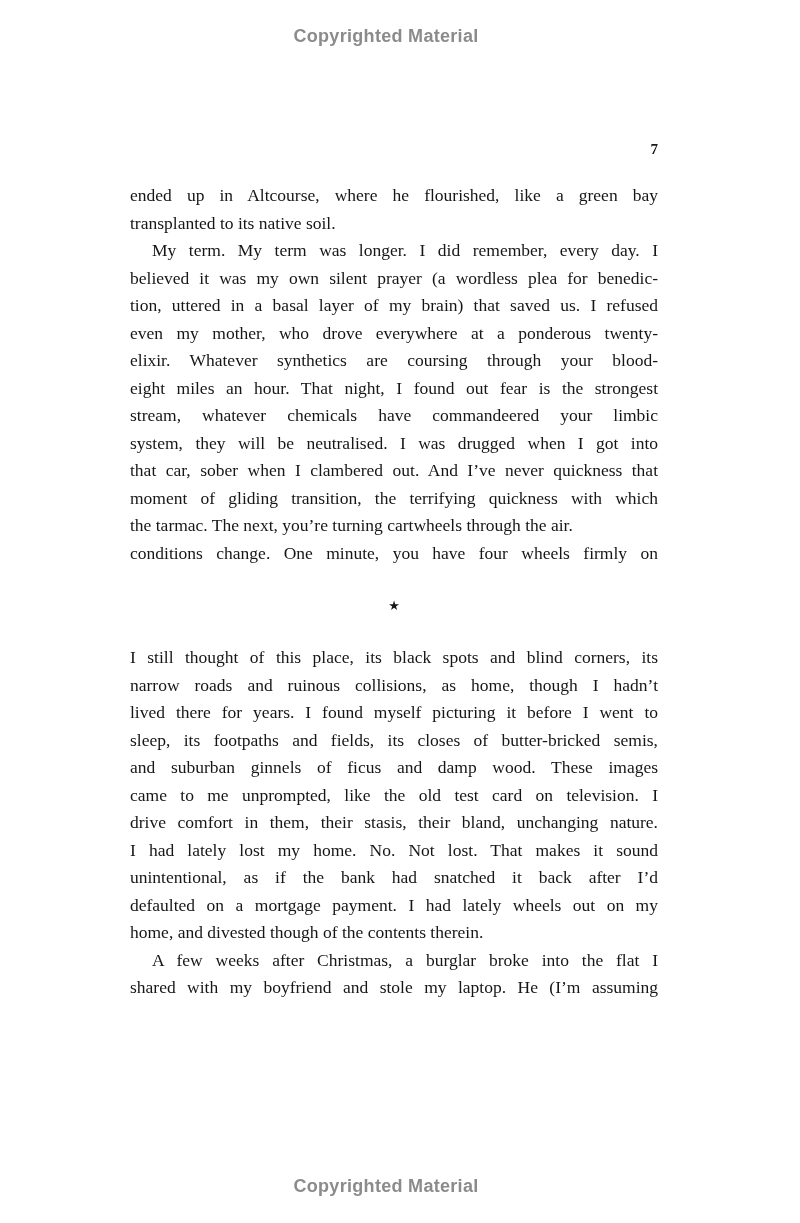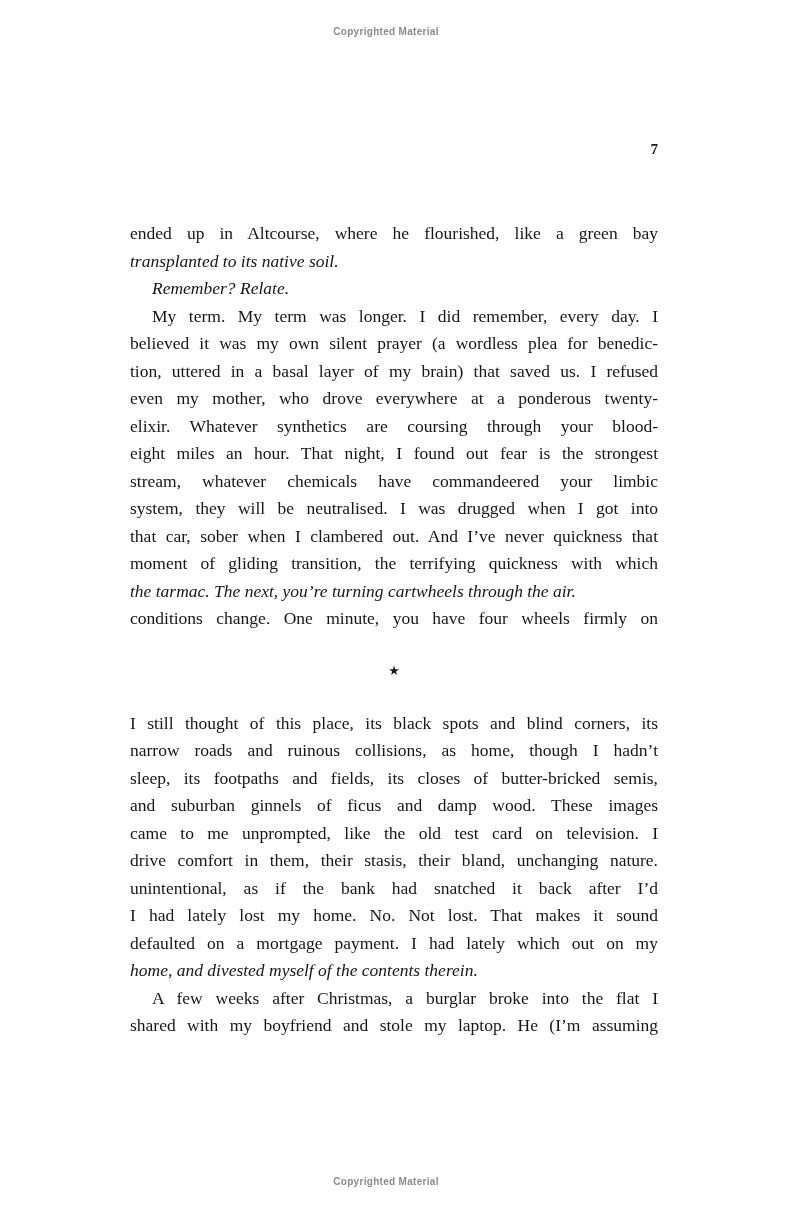--- a/index.html
+++ b/index.html
@@ -11,21 +11,21 @@
     font-family: "Liberation Serif", serif;
     overflow: hidden;
   }
   .watermark {
     position: absolute;
     left: 0;
     width: 772px;
     text-align: center;
     font-family: "Liberation Sans", sans-serif;
     font-weight: 700;
-    font-size: 10px;
+    font-size: 18px;
     letter-spacing: 0.3px;
     color: #8b8b8b;
   }
   .watermark.top { top: 26px; }
   .watermark.bottom { top: 1176px; }
   .page-number {
     position: absolute;
     top: 141px;
     left: 130px;
     width: 528px;
@@ -36,80 +36,78 @@
     color: #1a1a1a;
   }
   .text-block {
     position: absolute;
     top: 182px;
     left: 130px;
     width: 528px;
     font-size: 17.5px;
     line-height: 27.5px;
     color: #161616;
-    margin-top: 38px;
   }
   .line {
     text-align: justify;
     text-align-last: justify;
     word-spacing: -3px;
     height: 27.5px;
     overflow: hidden;
     white-space: nowrap;
   }
   
   .line { white-space: normal; }
   .line.indent { text-indent: 22px; }
   .line.italic { font-style: italic; }
   .line.last {
     text-align: center;
     text-align-last: left;
     word-spacing: 0;
-    font-style: italic;
   }
   .section-break {
     height: 77px;
     display: flex;
     align-items: center;
     justify-content: center;
     font-size: 13px;
     color: #161616;
   }
 </style>
 </head>
 <body>
 
 <div class="watermark top">Copyrighted Material</div>
 
 <div class="page-number">7</div>
 
 <div class="text-block">
     <div class="line">ended up in Altcourse, where he flourished, like a green bay</div>
     <div class="line last">transplanted to its native soil.</div>
-    <div class="line italic indent last">Remember? Relate.</div>
     <div class="line indent">My term. My term was longer. I did remember, every day. I</div>
     <div class="line">believed it was my own silent prayer (a wordless plea for benedic-</div>
     <div class="line">tion, uttered in a basal layer of my brain) that saved us. I refused</div>
     <div class="line">even my mother, who drove everywhere at a ponderous twenty-</div>
     <div class="line">elixir. Whatever synthetics are coursing through your blood-</div>
     <div class="line">eight miles an hour. That night, I found out fear is the strongest</div>
     <div class="line">stream, whatever chemicals have commandeered your limbic</div>
     <div class="line">system, they will be neutralised. I was drugged when I got into</div>
     <div class="line">that car, sober when I clambered out. And I’ve never quickness that</div>
     <div class="line">moment of gliding transition, the terrifying quickness with which</div>
     <div class="line last">the tarmac. The next, you’re turning cartwheels through the air.</div>
     <div class="line">conditions change. One minute, you have four wheels firmly on</div>
     <div class="section-break">★</div>
     <div class="line">I still thought of this place, its black spots and blind corners, its</div>
     <div class="line">narrow roads and ruinous collisions, as home, though I hadn’t</div>
+    <div class="line">lived there for years. I found myself picturing it before I went to</div>
     <div class="line">sleep, its footpaths and fields, its closes of butter-bricked semis,</div>
     <div class="line">and suburban ginnels of ficus and damp wood. These images</div>
     <div class="line">came to me unprompted, like the old test card on television. I</div>
     <div class="line">drive comfort in them, their stasis, their bland, unchanging nature.</div>
+    <div class="line">I had lately lost my home. No. Not lost. That makes it sound</div>
     <div class="line">unintentional, as if the bank had snatched it back after I’d</div>
-    <div class="line">I had lately lost my home. No. Not lost. That makes it sound</div>
-    <div class="line">defaulted on a mortgage payment. I had lately which out on my</div>
-    <div class="line last">home, and divested myself of the contents therein.</div>
+    <div class="line">defaulted on a mortgage payment. I had lately wheels out on my</div>
+    <div class="line last">home, and divested though of the contents therein.</div>
     <div class="line indent">A few weeks after Christmas, a burglar broke into the flat I</div>
     <div class="line">shared with my boyfriend and stole my laptop. He (I’m assuming</div>
   </div>
 
 <div class="watermark bottom">Copyrighted Material</div>
 
 </body></html>

